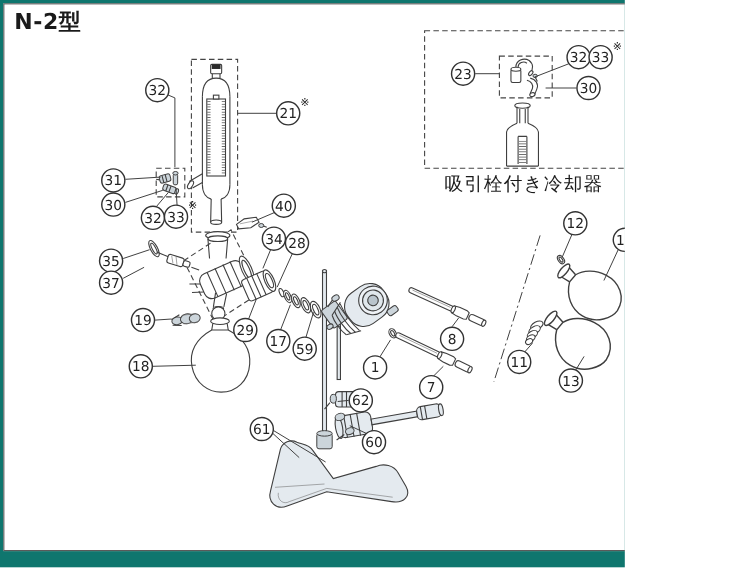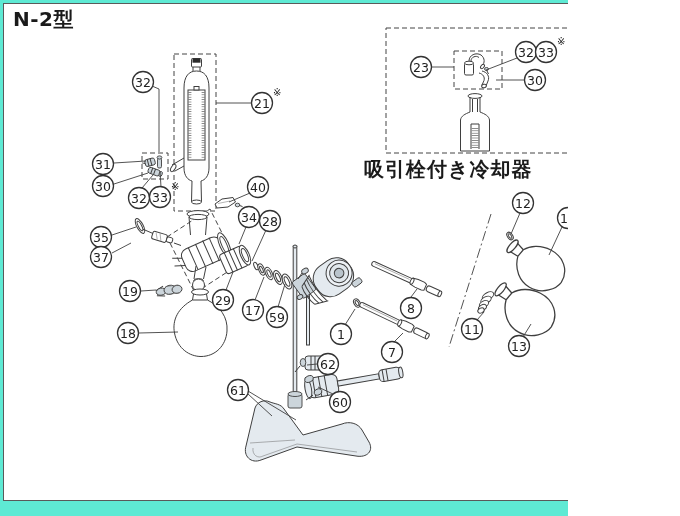--- a/index.html
+++ b/index.html
@@ -1,22 +1,22 @@
 <!DOCTYPE html>
 <html style="--line: #3f3f3f; --fill_light: #e4eaef; --fill_mid: #ccd5db; --frame: #5a5a5a;"><head>
 <meta charset="utf-8">
 <style>
   html,body{margin:0;padding:0;background:#fff;}
-  .stage{position:relative;width:568px;height:516px;background:#5eead4;overflow:hidden;
+  .stage{position:relative;width:568px;height:516px;background:#0f766e;overflow:hidden;
          font-family:"Liberation Sans", sans-serif;color:#1a1a1a;}
   .frame{position:absolute;left:3px;top:3px;width:666px;height:498px;
          border:1.5px solid #5a5a5a;box-sizing:border-box;background:#fff;}
   .title{position:absolute;left:13px;top:6px;font-size:20px;font-weight:bold;
          letter-spacing:.5px;font-family:"DejaVu Sans","Liberation Sans",sans-serif;}
-  .inset-label{position:absolute;left:364px;top:156px;font-size:20px;font-weight:bold;
+  .inset-label{position:absolute;left:404px;top:156px;font-size:17px;font-weight:normal;
          letter-spacing:1px;font-family:"DejaVu Sans","Liberation Sans",sans-serif;}
   svg{position:absolute;left:0;top:0;}
   svg .ln{stroke:#3f3f3f;fill:none;stroke-width:1;}
   svg .ld{stroke:#3f3f3f;fill:none;stroke-width:0.9;}
   svg .glass{stroke:#3f3f3f;fill:#ffffff;stroke-width:1;}
   svg .metal{stroke:#3f3f3f;fill:#ccd5db;stroke-width:0.9;}
   svg .body{stroke:#3f3f3f;fill:#e4eaef;stroke-width:1;}
   svg .dash{stroke:#444;fill:none;stroke-width:1;stroke-dasharray:5 3;}
   svg .thin{stroke:#6a6a6a;fill:none;stroke-width:0.5;}
   svg text{font-family:"DejaVu Sans","Liberation Sans",sans-serif;fill:#222;}

